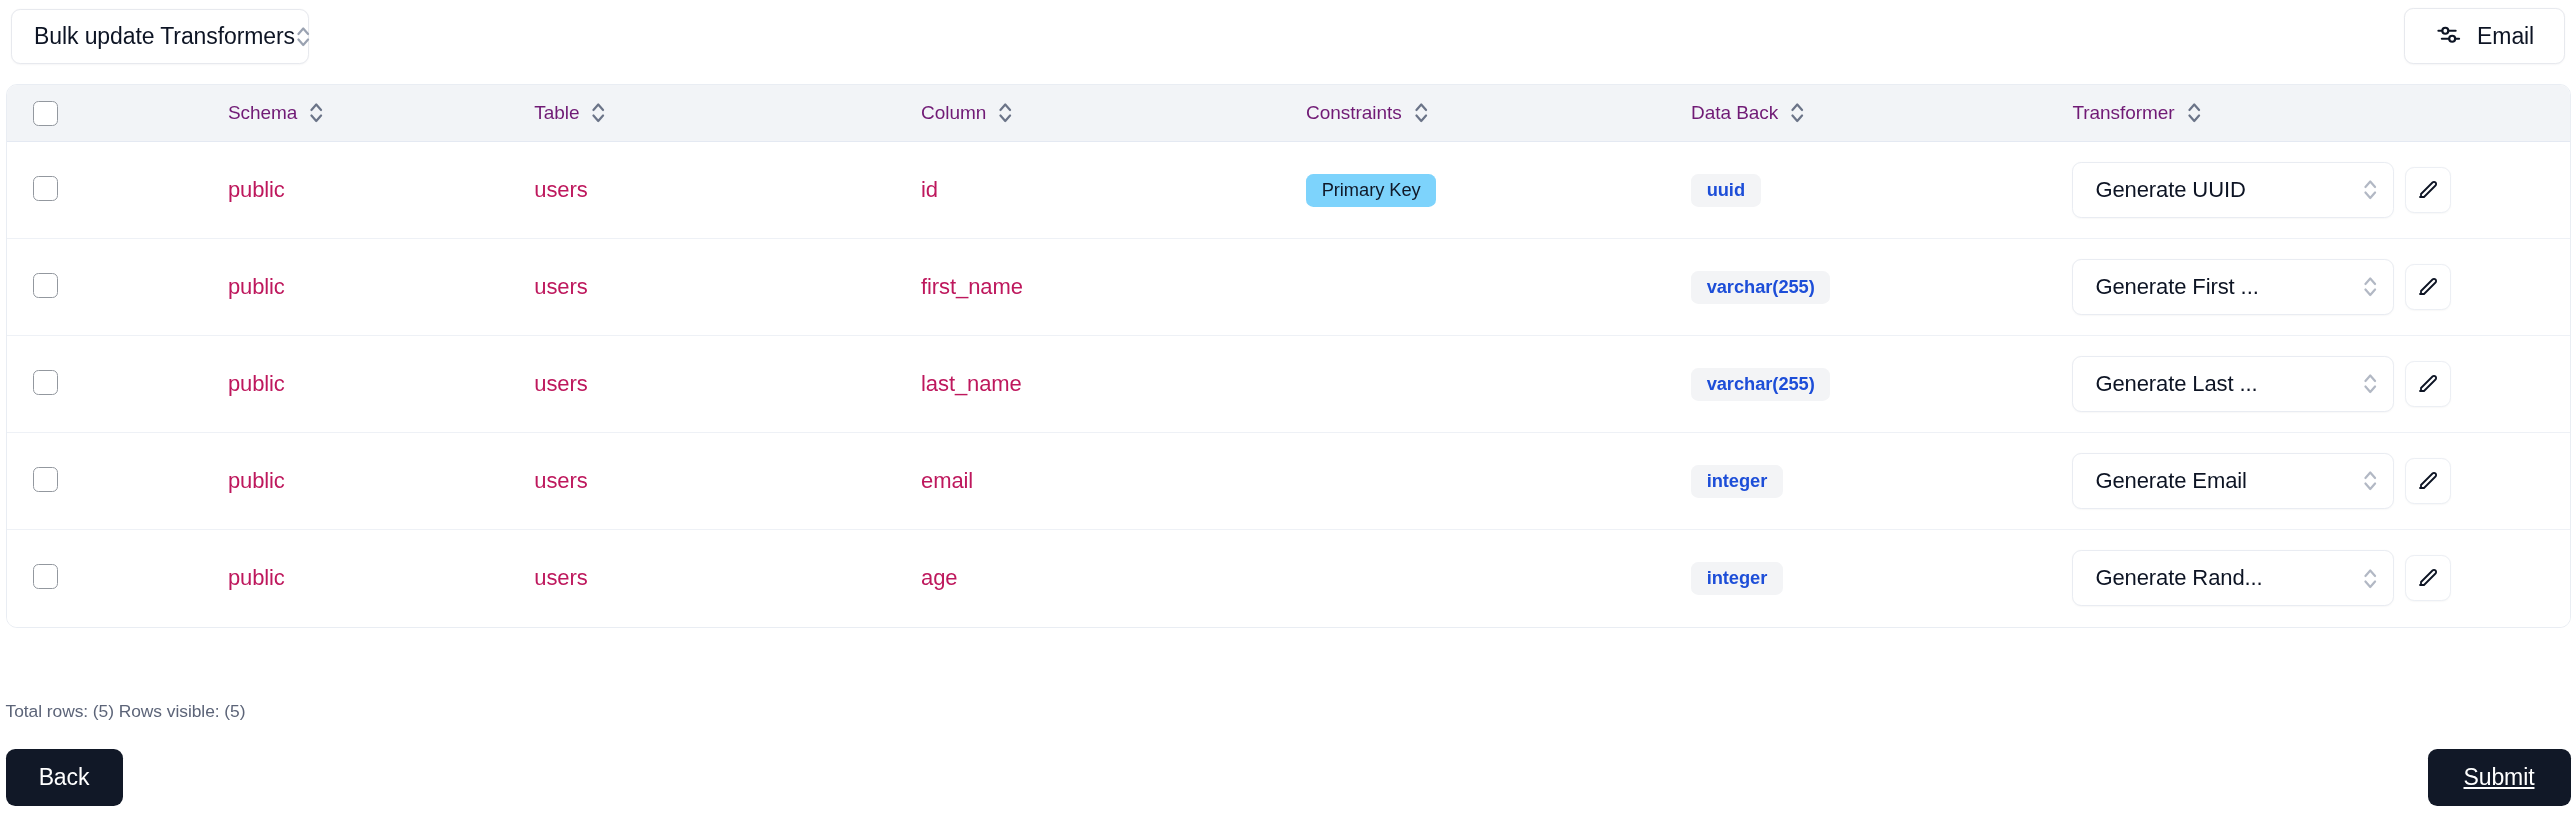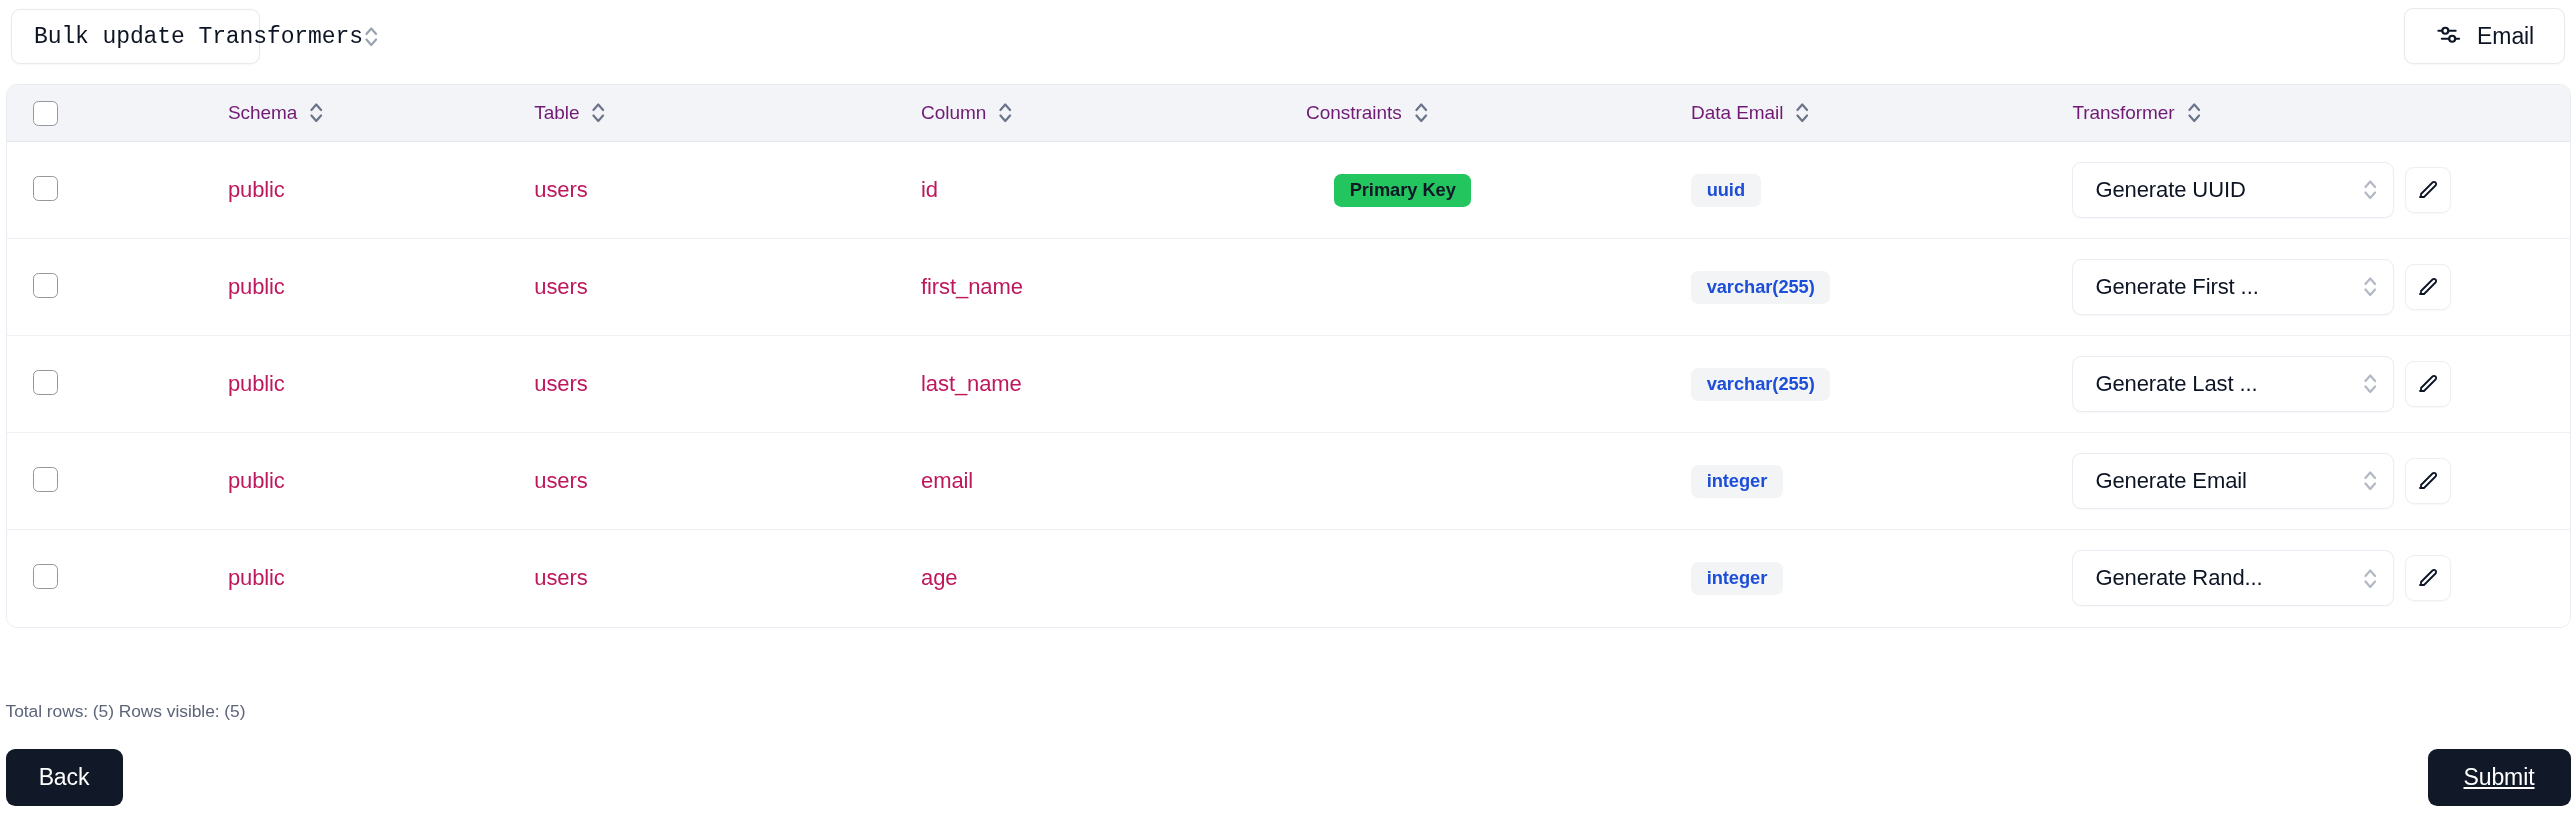--- a/index.html
+++ b/index.html
@@ -20,31 +20,30 @@
   
   .topbar {
     position: absolute;
     left: 0; top: 0;
     width: 2576px;
     height: 82px;
   }
   .bulk-select {
     position: absolute;
     left: 11px; top: 9.2px;
-    width: 249px; height: 55px;
+    width: 298px; height: 55px;
     background: #ffffff;
     border: 0.9px solid #e7e9ee;
     border-radius: 9.2px;
     display: flex;
     align-items: center;
     justify-content: space-between;
     padding: 0 31px 0 22px;
     box-shadow: 0 0.9px 1.8px rgba(16,24,40,0.04);
     cursor: pointer;
-    font-family: Liberation Mono, monospace;
   }
   .bulk-select .label {
     font-size: 23px;
     color: #0d1424;
     white-space: nowrap;
     letter-spacing: -0.1px;
   }
   .updown {
     width: 16.5px; height: 27.5px;
     flex: 0 0 auto;
@@ -152,24 +151,23 @@
     align-items: center;
     justify-content: center;
     height: 33px;
     padding: 0 15.6px;
     border-radius: 7.3px;
     font-size: 18.3px;
     white-space: nowrap;
     letter-spacing: -0.05px;
   }
   .badge-pk {
-    background: #22c55e;
+    background: #7dd3fc;
     color: #101828;
-    font-weight: 700;
-    margin-left: 28px;
+    font-weight: 400;
   }
   .badge-type {
     background: #f3f4f6;
     color: #1d4ed8;
     font-weight: 700;
   }
 
   
   .trans-cell {
     display: flex;
@@ -329,21 +327,21 @@
                 <svg class="updown" viewBox="0 0 12 20" fill="none" stroke="#6b7488" stroke-width="1.6" stroke-linecap="round" stroke-linejoin="round">
                   <polyline points="2.5,8 6,4 9.5,8"></polyline>
                     <polyline points="2.5,12 6,16 9.5,12"></polyline>
                 </svg>
               </span>
             </div>
           </th>
 
           <th>
             <div class="th-inner" style="padding-left:0px;">
-              <span class="th-label">Data Email</span>
+              <span class="th-label">Data Back</span>
               <span>
                 <svg class="updown" viewBox="0 0 12 20" fill="none" stroke="#6b7488" stroke-width="1.6" stroke-linecap="round" stroke-linejoin="round">
                   <polyline points="2.5,8 6,4 9.5,8"></polyline>
                     <polyline points="2.5,12 6,16 9.5,12"></polyline>
                 </svg>
               </span>
             </div>
           </th>
 
           <th>

